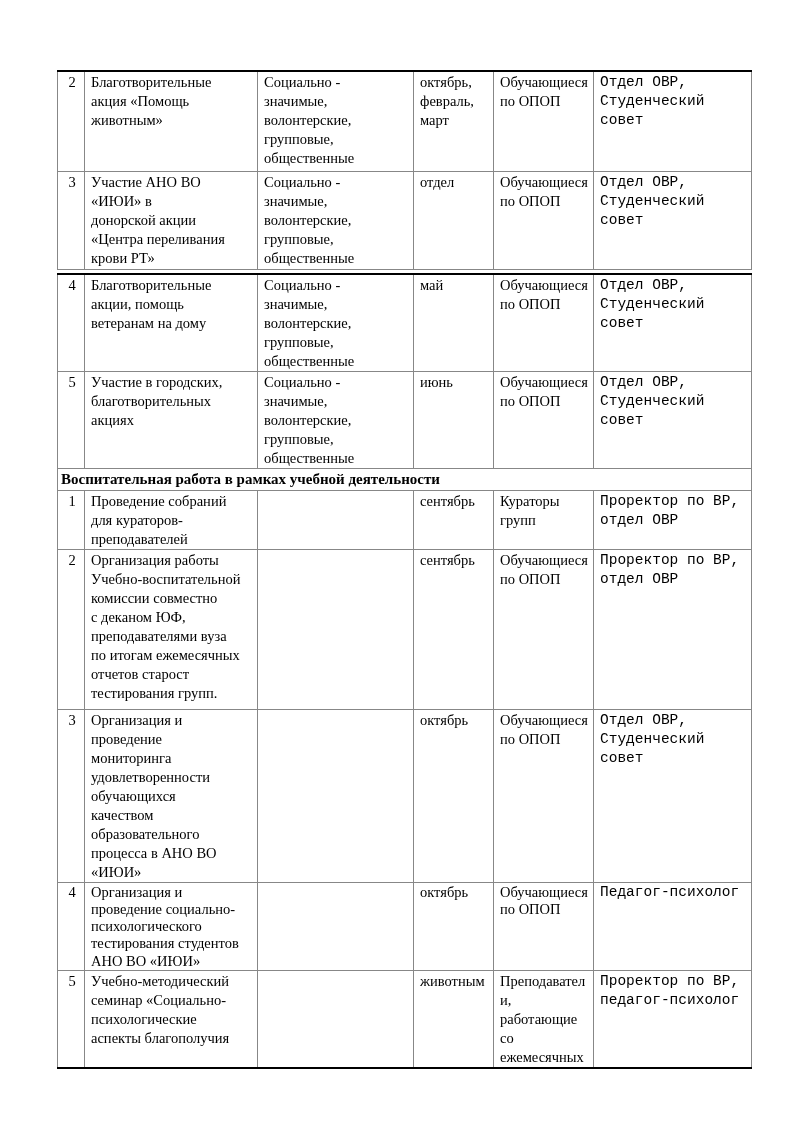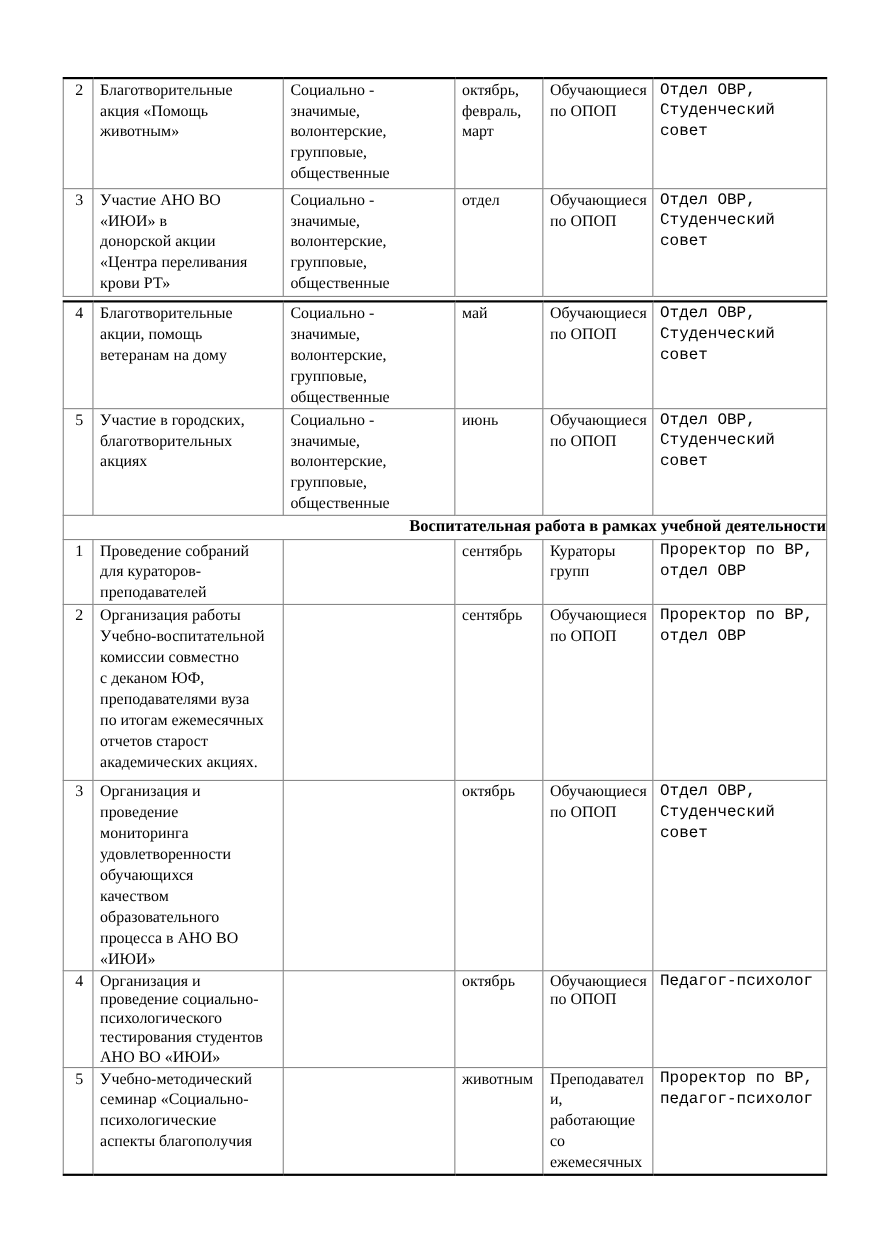--- a/index.html
+++ b/index.html
@@ -42,21 +42,21 @@
     font-weight:bold;
     font-size:15px;
     white-space:nowrap;
     padding:0 0 0 3px;
     line-height:21px;
   }
   tr.tight td{line-height:17.3px;}
   
   tr.hA1{height:100px;} tr.hA2{height:98px;}
   tr.hB1{height:93px;}  tr.hB2{height:96px;}
-  tr.hHd{height:21px;text-align:right;}
+  tr.hHd{height:21px;}
   tr.hS1{height:56px;}  tr.hS2{height:160px;}
   tr.hS3{height:172px;} tr.hS4{height:86px;}
   tr.hS5{height:81px;}
 </style>
 </head>
 <body>
 
 <div class="page">
   <div class="table-wrap">
 
@@ -172,21 +172,21 @@
       </tr>
       <tr class="hS2">
         <td class="c-num">2</td>
         <td class="c-name">Организация работы
 Учебно-воспитательной
 комиссии совместно
 с деканом ЮФ,
 преподавателями вуза
 по итогам ежемесячных
 отчетов старост
-академических акциях.</td>
+тестирования групп.</td>
         <td class="c-type"></td>
         <td class="c-month">сентябрь</td>
         <td class="c-part">Обучающиеся
 по ОПОП</td>
         <td class="c-resp">Проректор по ВР,
 отдел ОВР</td>
       </tr>
       <tr class="hS3">
         <td class="c-num">3</td>
         <td class="c-name">Организация и

